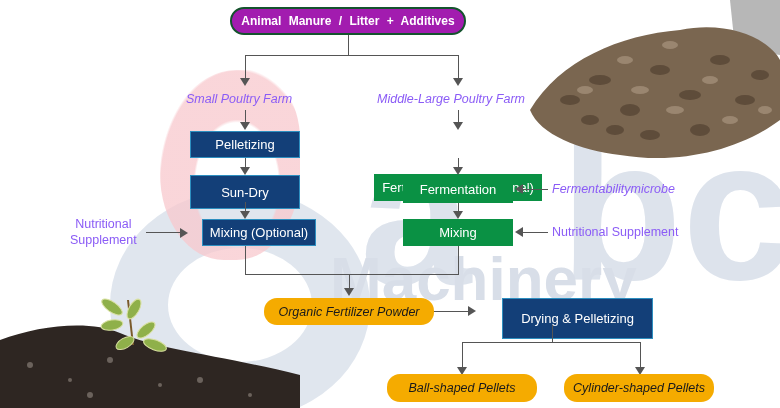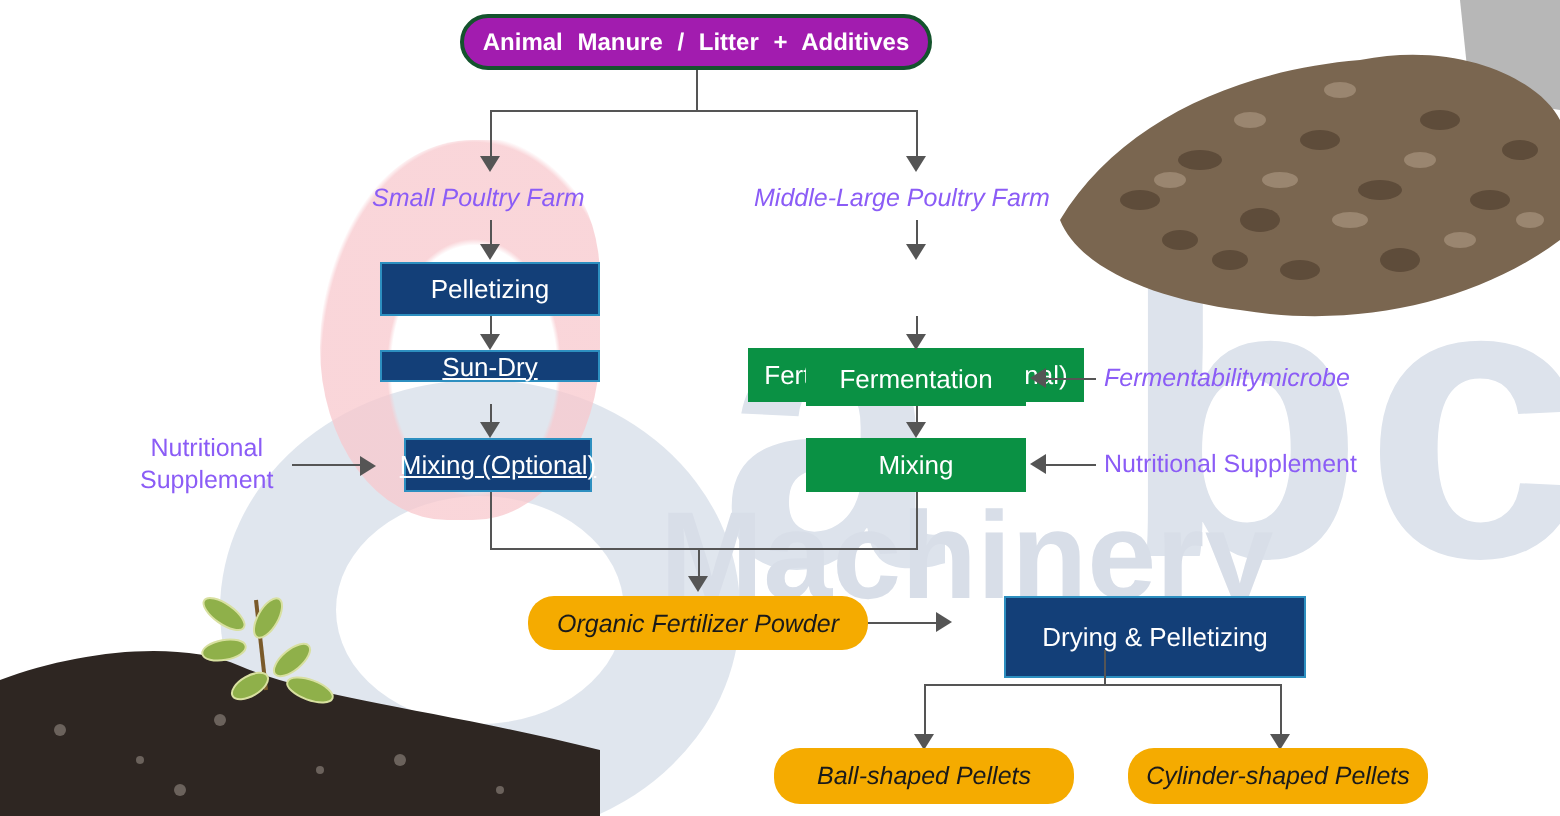--- a/index.html
+++ b/index.html
@@ -105,24 +105,24 @@
 <div class="arr-d" style="left:453px; top:78px;"></div>
 
 <div class="label italic" style="left:186px; top:92px;">Small Poultry Farm</div>
 <div class="label italic" style="left:377px; top:92px;">Middle-Large  Poultry Farm</div>
 
 <div class="line" style="left:245px; top:110px; width:1px; height:14px;"></div>
 <div class="arr-d" style="left:240px; top:122px;"></div>
 <div class="box navy" style="left:190px; top:131px; width:110px; height:27px;">Pelletizing</div>
 <div class="line" style="left:245px; top:158px; width:1px; height:10px;"></div>
 <div class="arr-d" style="left:240px; top:167px;"></div>
-<div class="box navy" style="left:190px; top:175px; width:110px; height:16px;text-decoration:underline;">Sun-Dry</div>
+<div class="box navy" style="left:190px; top:175px; width:110px; height:34px;">Sun-Dry</div>
 <div class="line" style="left:245px; top:202px; width:1px; height:10px;"></div>
 <div class="arr-d" style="left:240px; top:211px;"></div>
-<div class="box navy" style="left:202px; top:219px; width:94px; height:27px;text-decoration:underline;">Mixing (Optional)</div>
+<div class="box navy" style="left:202px; top:219px; width:114px; height:27px;">Mixing (Optional)</div>
 
 <div class="label" style="left:70px; top:216px; text-align:center; line-height:16px;">
   <div>Nutritional</div>
   <div>Supplement</div>
 </div>
 <div class="line" style="left:146px; top:232px; width:35px; height:1px;"></div>
 <div class="arr-r" style="left:180px; top:228px;"></div>
 
 <div class="line" style="left:458px; top:110px; width:1px; height:14px;"></div>
 <div class="arr-d" style="left:453px; top:122px;"></div>

